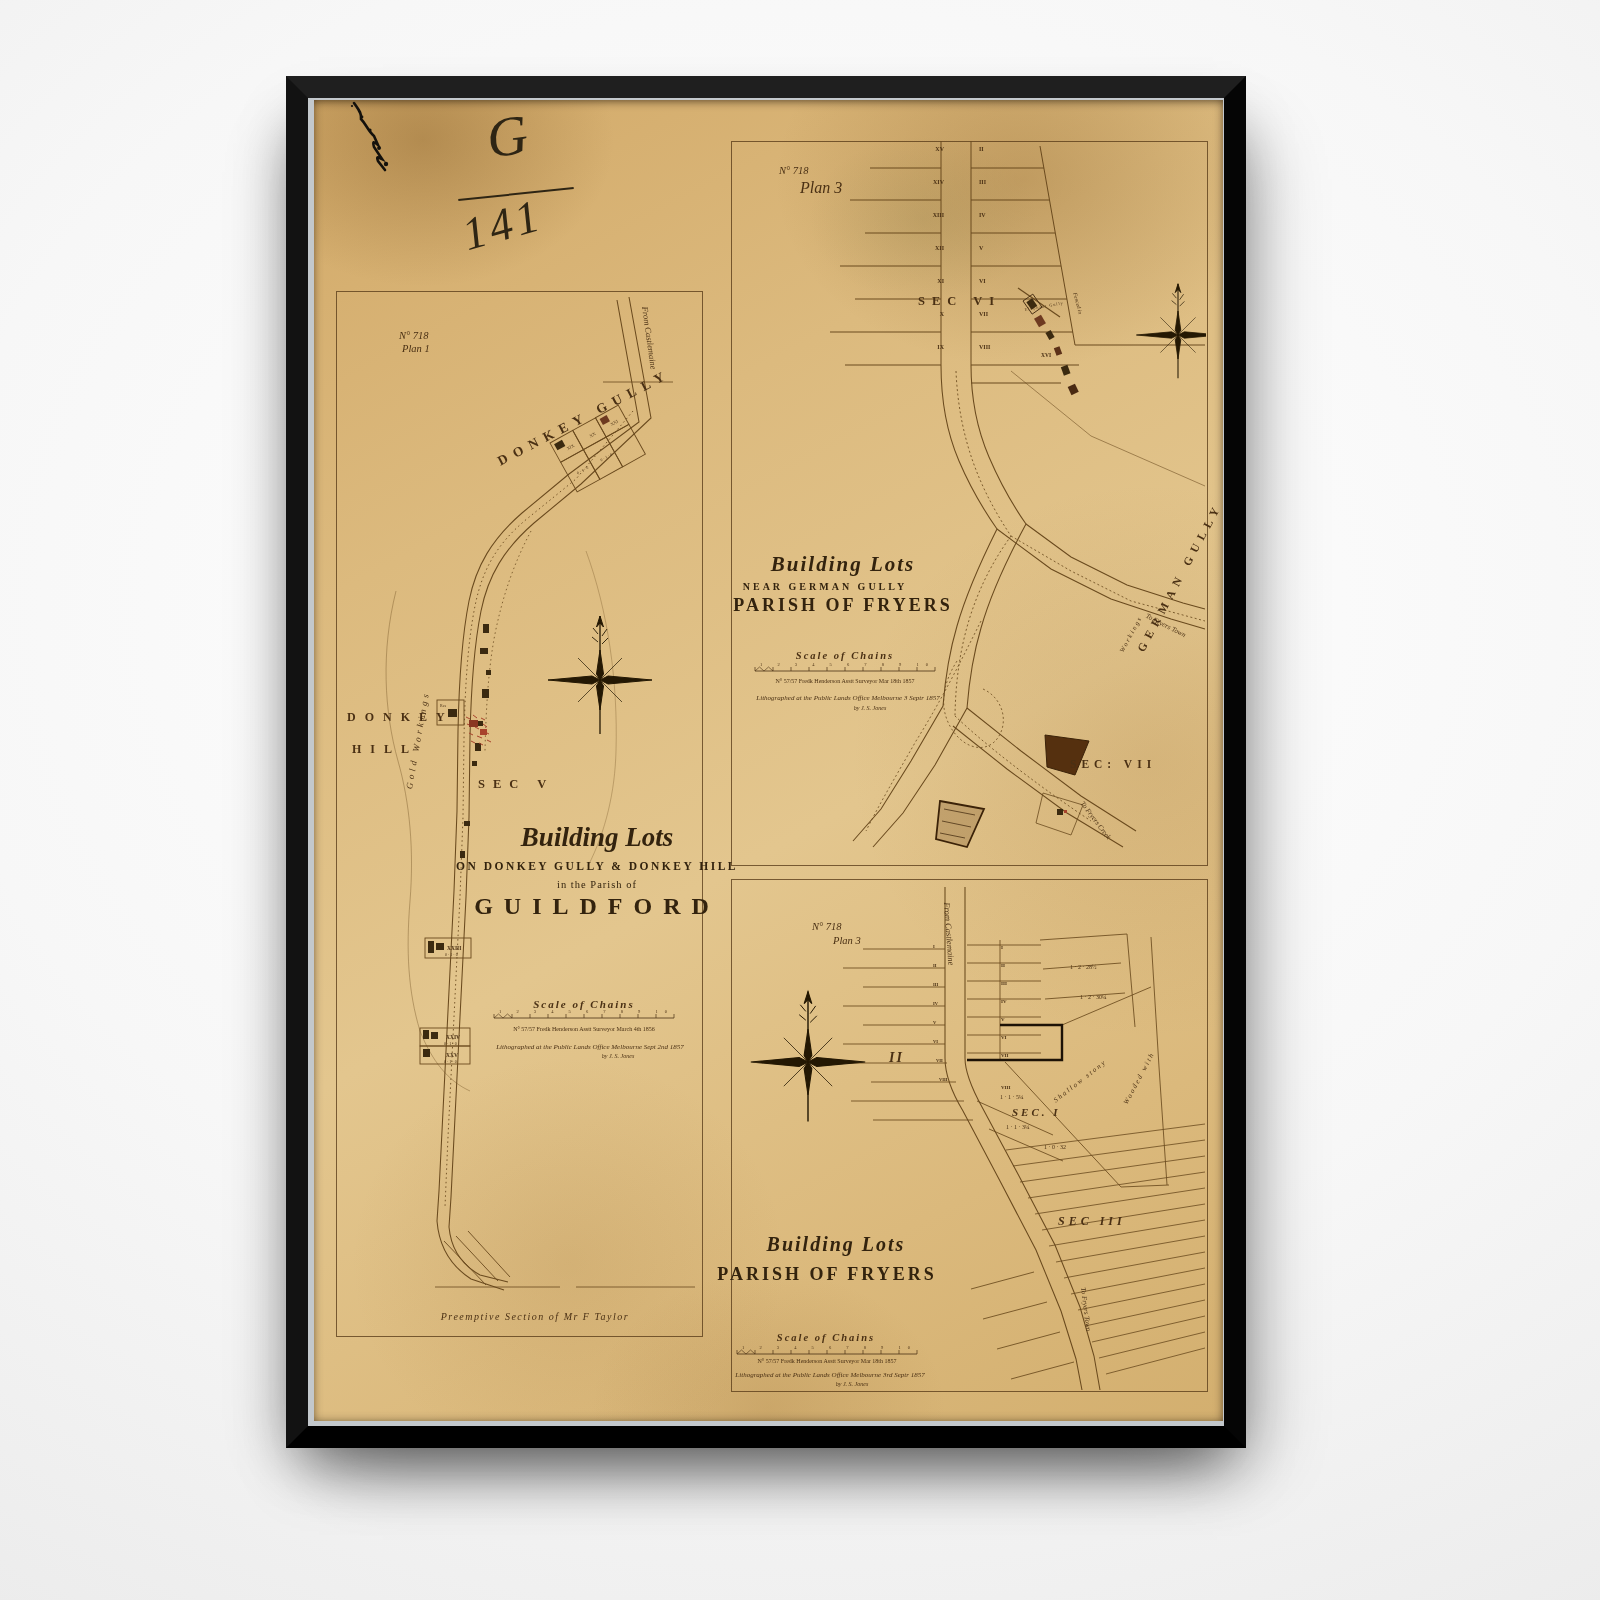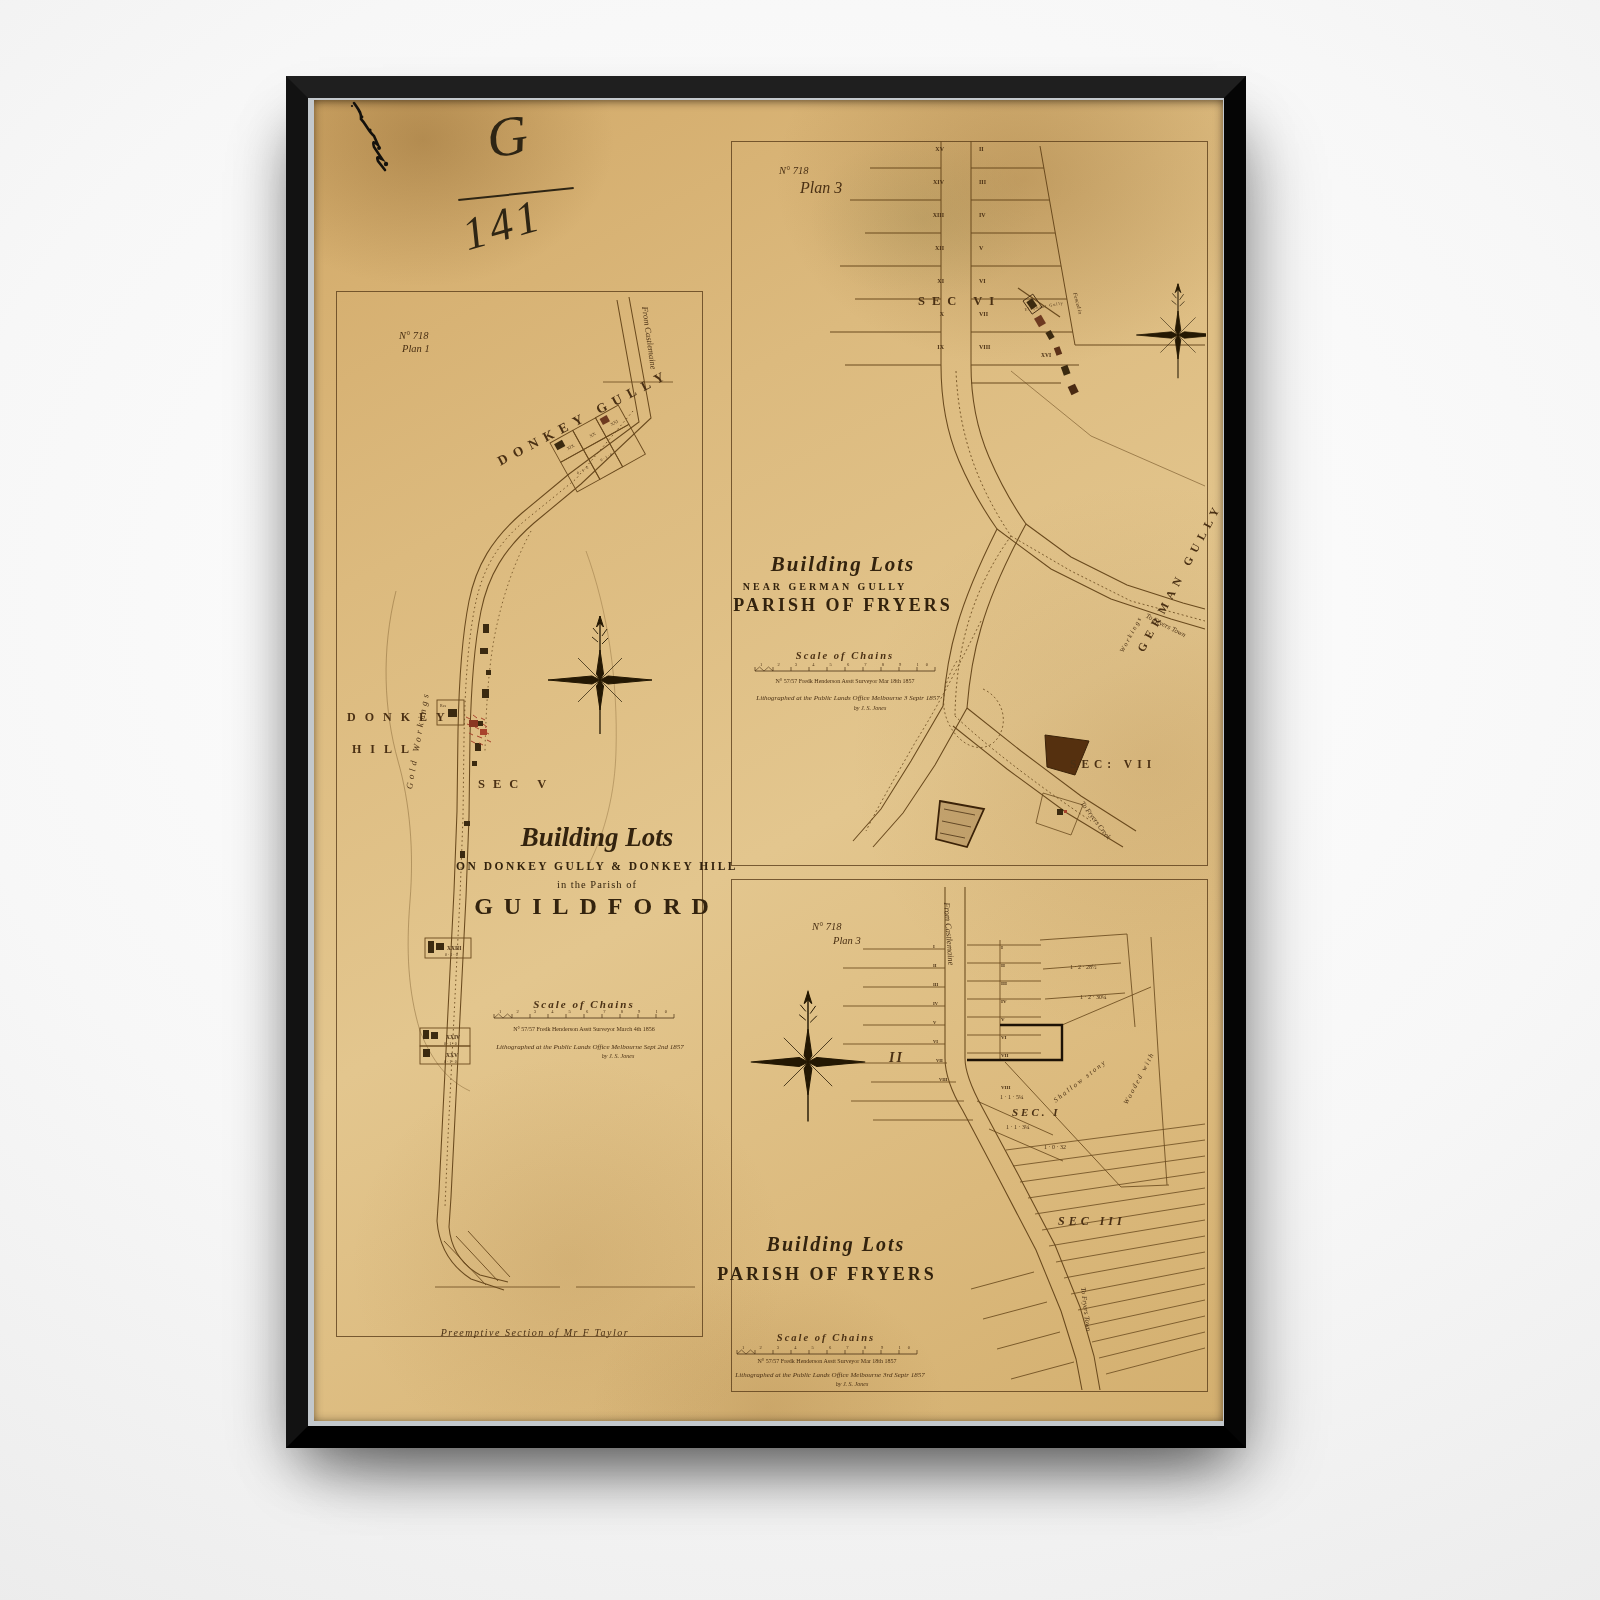--- a/index.html
+++ b/index.html
@@ -150,21 +150,21 @@
 <div class="lbl it ctr b" style="left:584px;top:998px;font-size:11px;letter-spacing:2px;">Scale of Chains</div>
 <svg class="ovl" style="left:489px;top:1008px;" width="190" height="18" viewBox="0 0 190 18">
   <text x="10" y="5" font-size="4.5" fill="#4a3014" textLength="168">1 2 3 4 5 6 7 8 9 10</text>
   <line x1="5" y1="10" x2="185" y2="10" stroke="#4a3014" stroke-width="0.8"></line>
   <path d="M5,6V10M23,6V10M41,6V10M59,6V10M77,6V10M95,6V10M113,6V10M131,6V10M149,6V10M167,6V10M185,6V10" stroke="#4a3014" stroke-width="0.7" fill="none"></path>
   <path d="M5,10 l4.5,-4 4.5,4 4.5,-4 4.5,4" stroke="#4a3014" stroke-width="0.6" fill="none"></path>
 </svg>
 <div class="lbl ctr" style="left:584px;top:1026px;font-size:6px;">N° 57/57    Fredk Henderson    Asstt Surveyor    March 4th 1856</div>
 <div class="lbl it ctr" style="left:590px;top:1043px;font-size:7px;">Lithographed at the Public Lands Office Melbourne Sept 2nd 1857</div>
 <div class="lbl it ctr" style="left:618px;top:1053px;font-size:6px;">by J. S. Jones</div>
-<div class="lbl it ctr" style="left:535px;top:1311px;font-size:10px;letter-spacing:1.5px;margin-top:16px;">Preemptive Section of Mr F Taylor</div>
+<div class="lbl it ctr" style="left:535px;top:1311px;font-size:10px;letter-spacing:1.5px;">Preemptive Section of Mr F Taylor</div>
 
 <div class="plan" style="left:731px;top:141px;width:475px;height:723px;"></div>
 
 <svg class="ovl" style="left:731px;top:141px;" width="475" height="723" viewBox="0 0 475 723">
   <g stroke="#6a4a1e" fill="none" stroke-width="1">
     <path d="M210,0 L210,224 M240,0 L240,224"></path>
     <path d="M139,27 H210 M119,59 H210 M134,92 H210 M109,125 H210 M124,158 H210 M99,191 H210 M114,224 H210"></path>
     <path d="M240,27 H313 M240,59 H318 M240,92 H324 M240,125 H330 M240,158 H336 M240,191 H342 M240,224 H348"></path>
     <path d="M309,5 L344,204 M344,204 L474,204 M240,242 L289,242 M289,242 L330,242"></path>
     <path d="M287,147 L329,176" stroke-width="1.2"></path>

